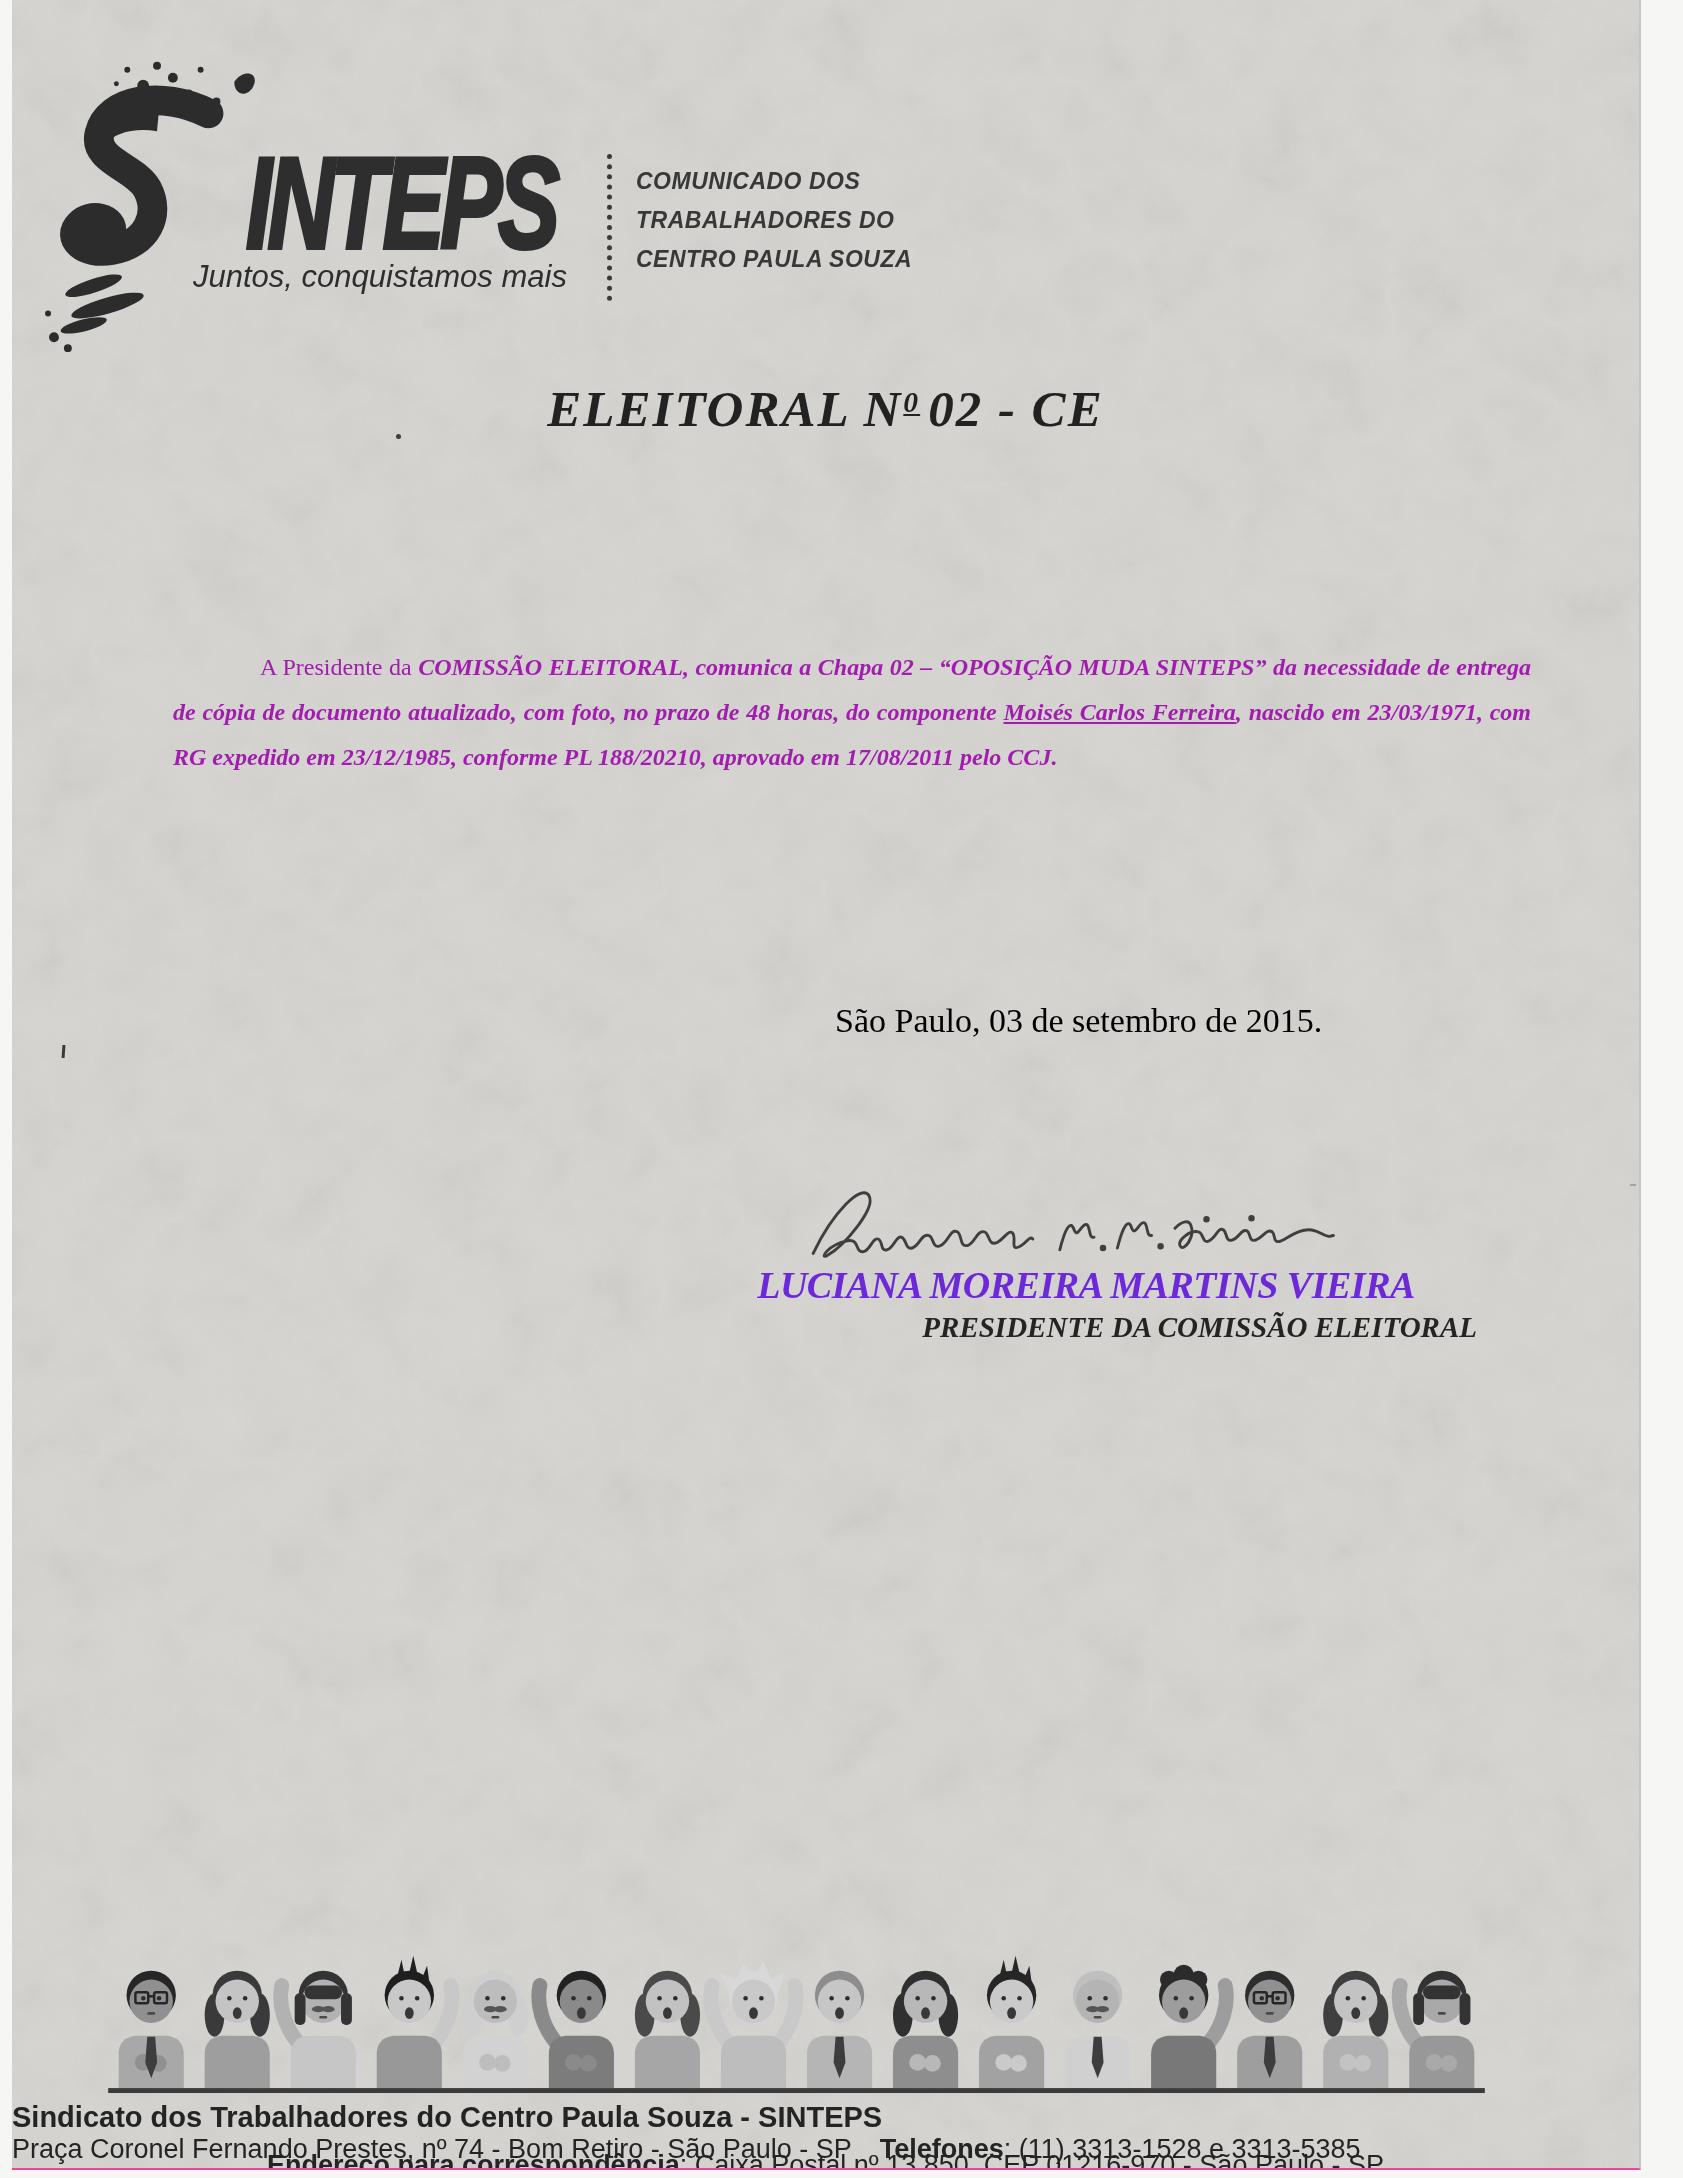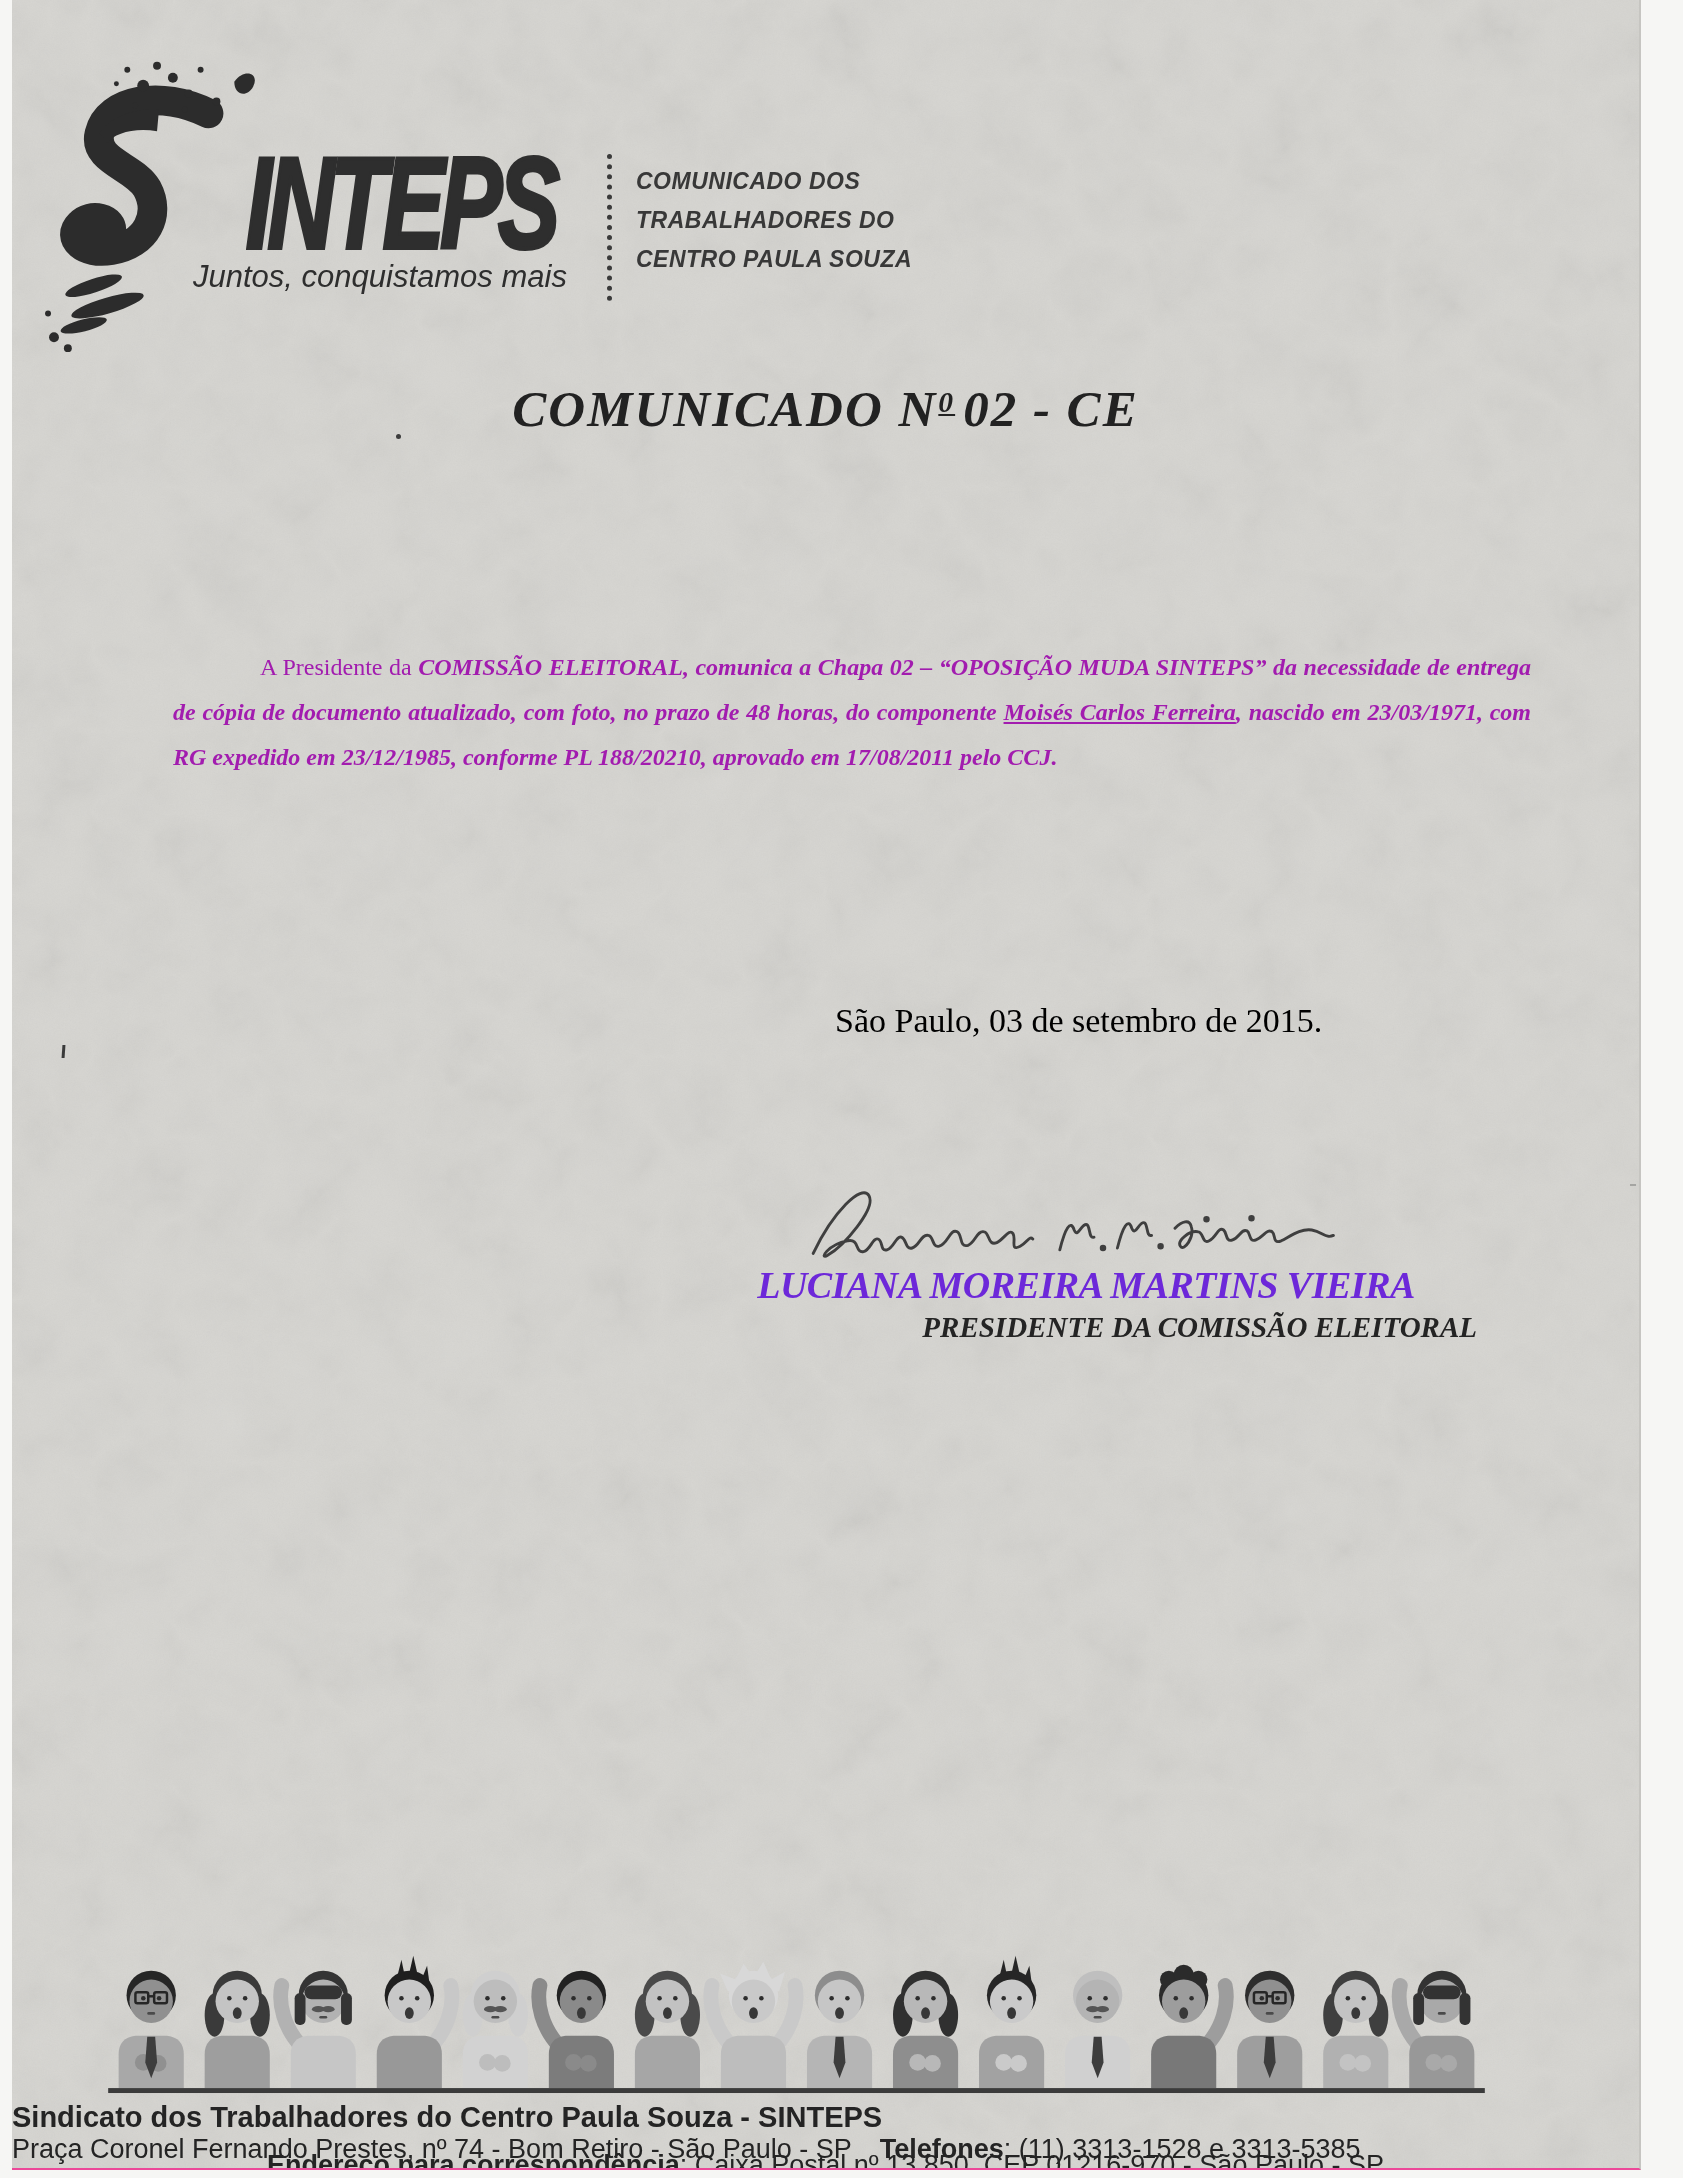--- a/index.html
+++ b/index.html
@@ -134,21 +134,21 @@
   </svg>
   <div class="wordmark">INTEPS</div>
   <div class="tagline">Juntos, conquistamos mais</div>
   <div class="logo-divider"></div>
   <div class="org-name">
     <div>COMUNICADO DOS</div>
     <div>TRABALHADORES DO</div>
     <div>CENTRO PAULA SOUZA</div>
   </div>
 
-  <div class="doc-title"><span>COMUNICADO N</span><span class="ord">0</span><span>02 - CE</span></div>
+  <div class="doc-title"><span>ELEITORAL N</span><span class="ord">0</span><span>02 - CE</span></div>
   <div class="stray-dot"></div>
   <div class="stray-tick"></div>
   <div class="edge-dash"></div>
 
   <div class="body-par"><span>A Presidente da </span><span class="b">COMISSÃO ELEITORAL,</span><span class="b"> comunica a Chapa 02 – “OPOSIÇÃO MUDA SINTEPS” da necessidade de entrega de cópia de documento atualizado,  com foto, no prazo de 48 horas, do componente </span><span class="b u">Moisés Carlos Ferreira</span><span class="b">, nascido em 23/03/1971, com RG expedido em 23/12/1985, conforme PL 188/20210, aprovado em 17/08/2011 pelo CCJ.</span></div>
 
   <div class="date-line">São Paulo, 03 de setembro de 2015.</div>
 
   <svg class="sig-svg" viewBox="0 0 620 110">
     <g fill="none" stroke="#3f3f3f" stroke-width="3.2" stroke-linecap="round">

